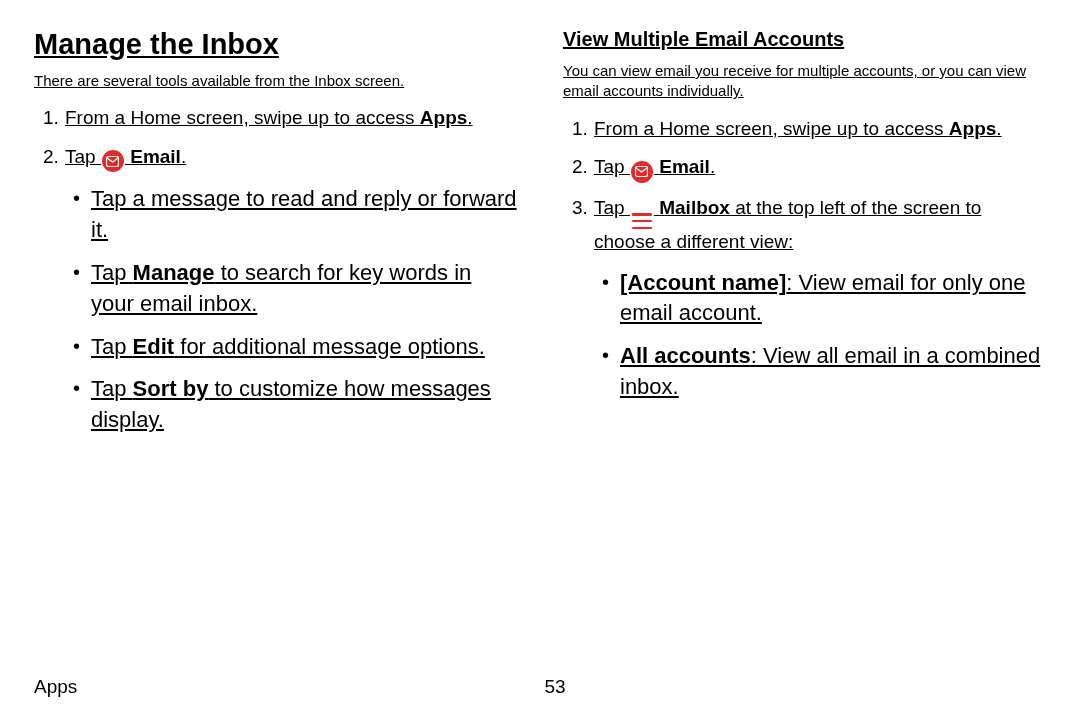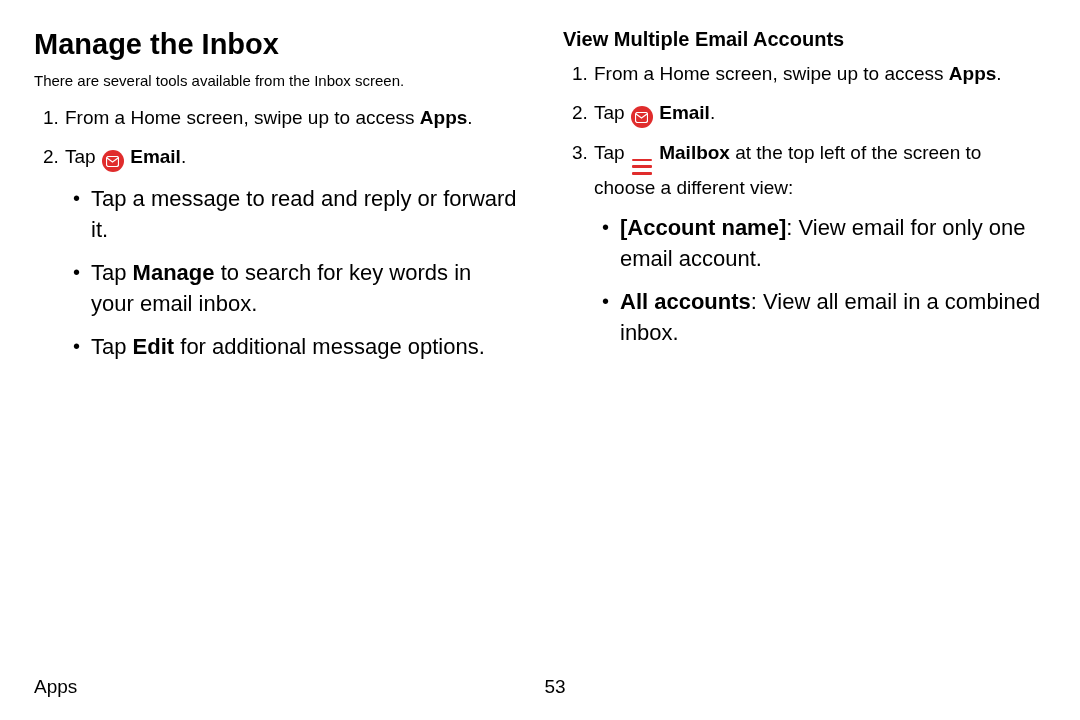--- a/index.html
+++ b/index.html
@@ -7,20 +7,21 @@
     width: 1080px;
     height: 720px;
     font-family: Arial, Helvetica, sans-serif;
     color: #000;
     padding: 28px 34px 18px 34px;
     position: relative;
   }
   .page-content {
     display: flex;
     gap: 46px;
+    text-decoration: underline;
   }
   .col { flex: 1; }
   .h1 { font-size: 29px; font-weight: 700; margin-bottom: 10px; }
   .h2 { font-size: 20px; font-weight: 700; margin-bottom: 10px; }
   .intro { font-size: 15px; line-height: 1.35; margin-bottom: 14px; }
   ol { list-style: none; counter-reset: step; padding-left: 22px; }
   ol > li {
     counter-increment: step;
     position: relative;
     font-size: 19px;
@@ -103,27 +104,31 @@
           </span>
         <span class="bold">Email</span><span>.</span>
         <ul>
           <li><span>Tap a message to read and reply or forward it.</span></li>
           <li>
             <span>Tap </span><span class="bold">Manage</span><span> to search for key words in your email inbox.</span>
           </li>
           <li>
             <span>Tap </span><span class="bold">Edit</span><span> for additional message options.</span>
           </li>
+          <li>
+            <span>Tap </span><span class="bold">Sort by</span><span> to customize how messages display.</span>
+          </li>
         </ul>
       </li>
     </ol>
   </div>
 
   <div class="col">
     <div class="h2">View Multiple Email Accounts</div>
+    <div class="intro">You can view email you receive for multiple accounts, or you can view email accounts individually.</div>
     <ol>
       <li>
         <span>From a Home screen, swipe up to access </span><span class="bold">Apps</span><span>.</span>
       </li>
       <li>
         <span>Tap </span><span class="email-icon">
             <svg viewBox="0 0 13 11">
               <rect x="0.5" y="0.5" width="12" height="10" rx="2" fill="none" stroke="#fff" stroke-width="1.2"></rect>
               <path d="M1 2 L6.5 6 L12 2" fill="none" stroke="#fff" stroke-width="1.2"></path>
             </svg>

